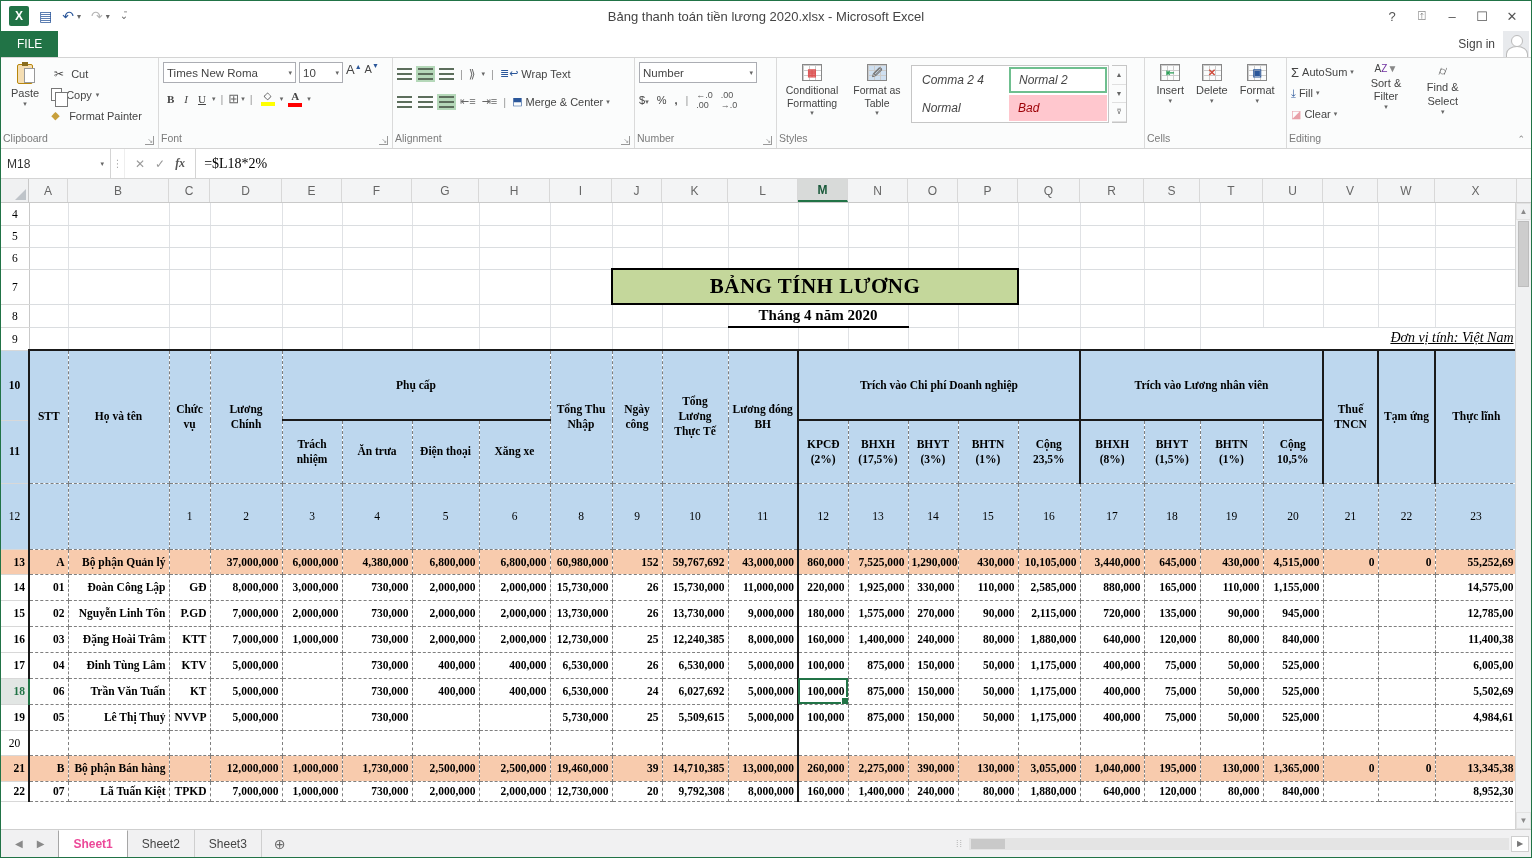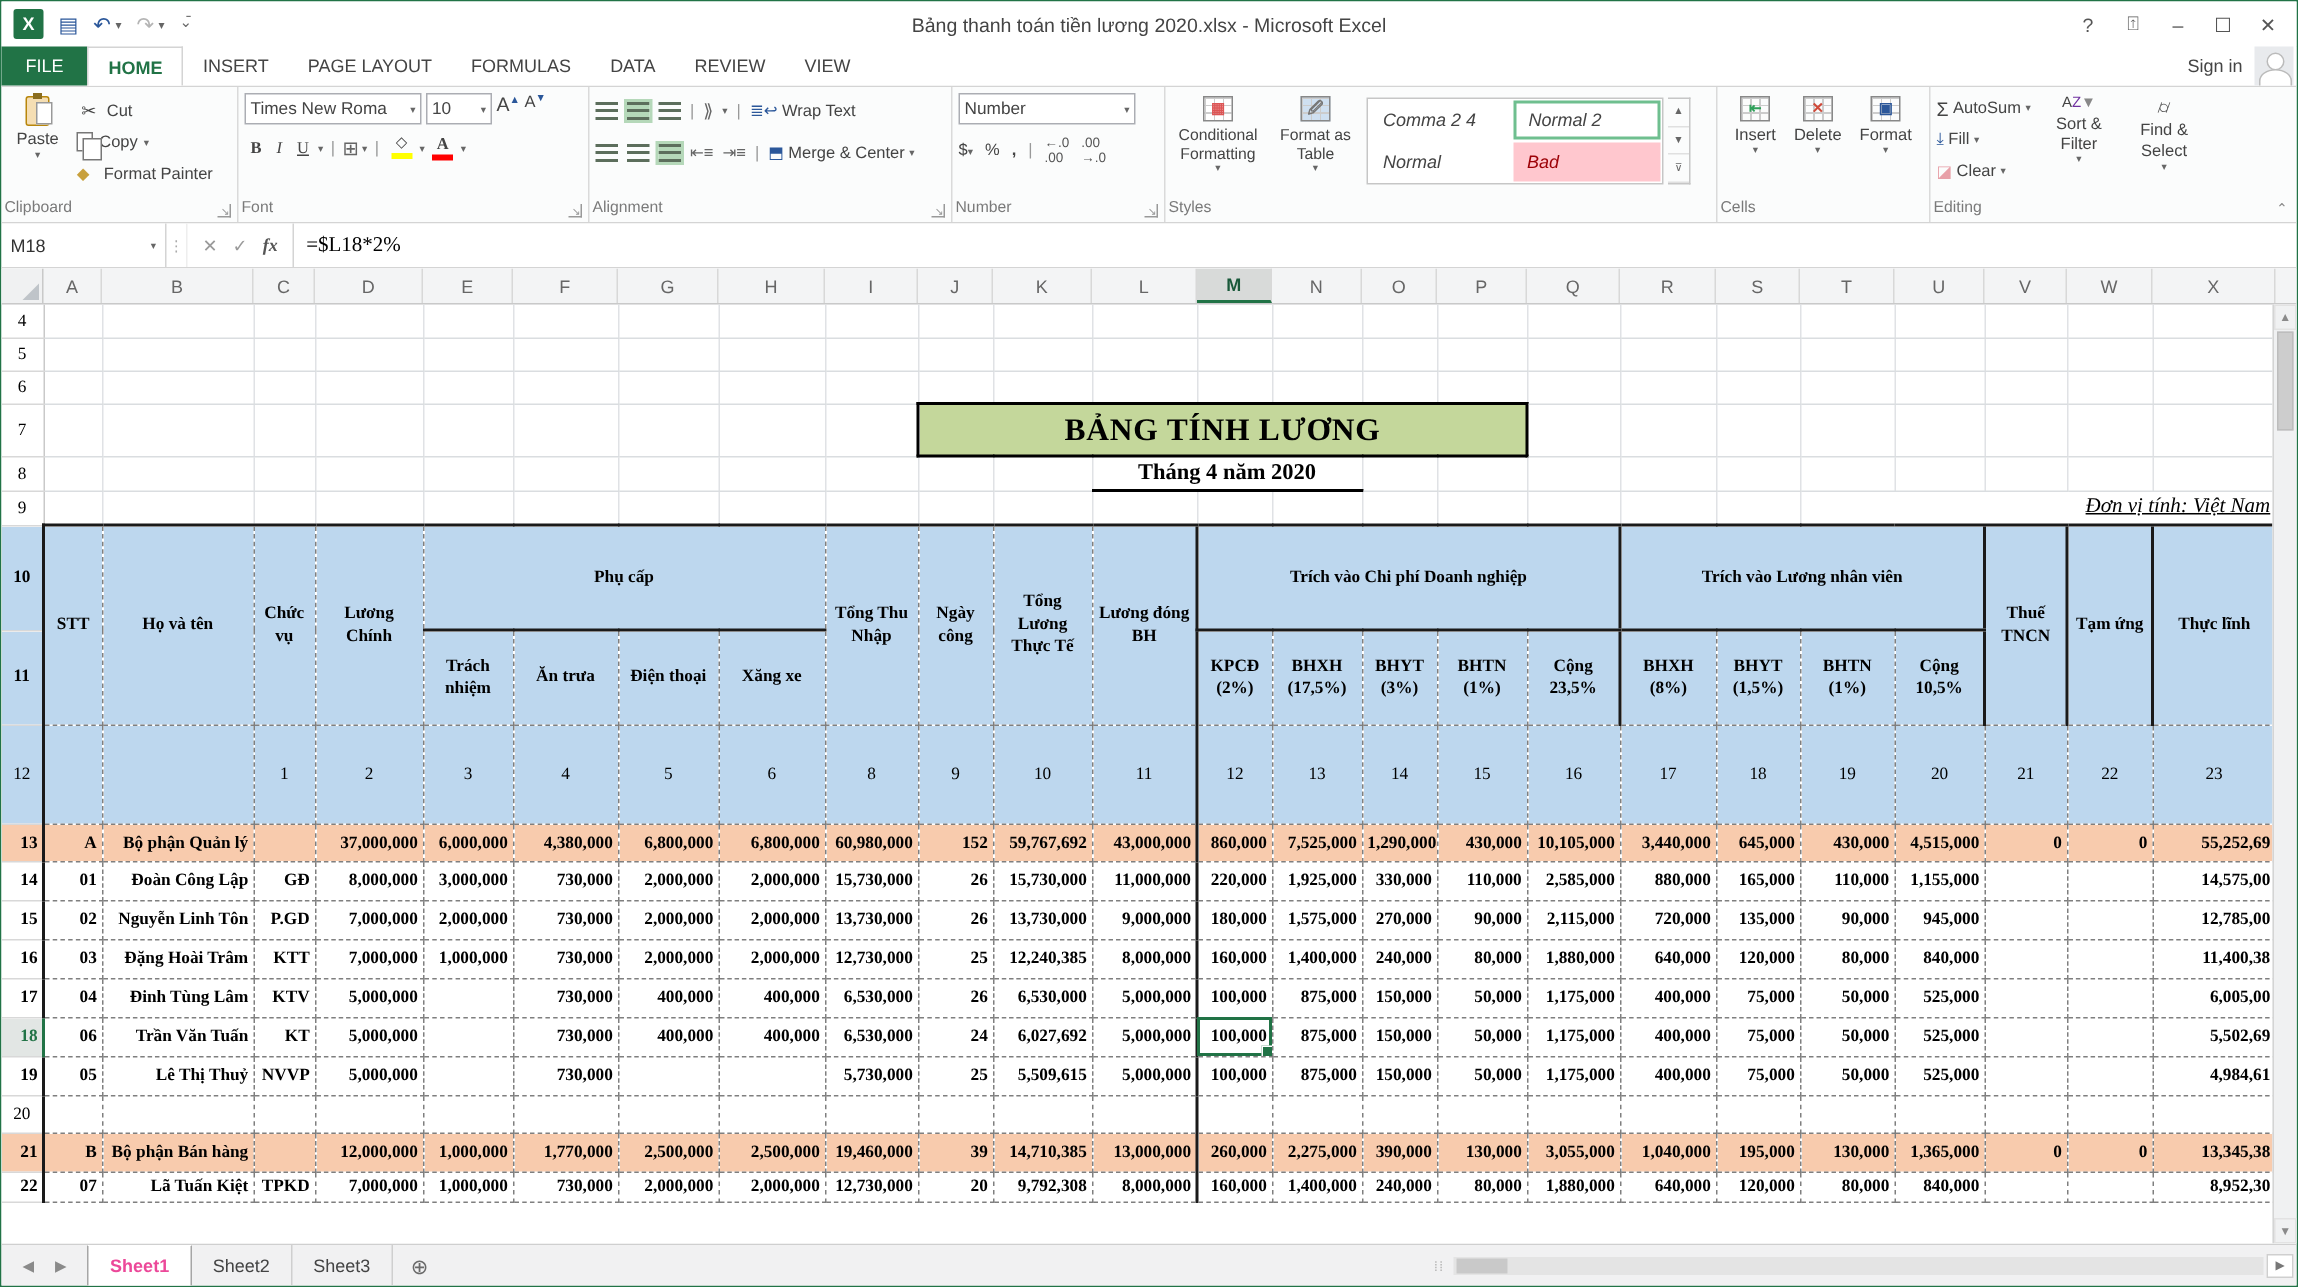--- a/index.html
+++ b/index.html
@@ -182,29 +182,20 @@
       <div class="win-btn">?</div>
       <div class="win-btn">⍐</div>
       <div class="win-btn">–</div>
       <div class="win-btn">☐</div>
       <div class="win-btn">✕</div>
     </div>
   </div>
 
   <div class="tabrow">
     <div class="file-tab">FILE</div>
-    <div id="rtabs" style="display:flex;align-items:flex-end;">
-        <div class="rtab active">HOME</div>
-        <div class="rtab">INSERT</div>
-        <div class="rtab">PAGE LAYOUT</div>
-        <div class="rtab">FORMULAS</div>
-        <div class="rtab">DATA</div>
-        <div class="rtab">REVIEW</div>
-        <div class="rtab">VIEW</div>
-      </div>
     <div class="signin">
       <span>Sign in</span>
       <div class="avatar"></div>
     </div>
   </div>
 
   <div class="ribbon">
     <div class="rgroup" style="width:158px">
       <div class="rbody">
         <div class="bigbtn">
@@ -227,21 +218,21 @@
               <span>Format Painter</span>
             </div>
         </div>
       </div>
       <div class="glabel"><span>Clipboard</span><span class="launcher"></span></div>
     </div>
 
     <div class="rgroup" style="width:234px">
       <div class="rbody" style="flex-direction:column; gap:4px; width:100%;">
         <div style="display:flex; gap:3px; width:100%;">
-          <div class="fontbox" style="width:118px">
+          <div class="fontbox" style="width:133px">
               <span>Times New Roma</span>
               <span class="dd">▾</span>
             </div>
           <div class="fontbox" style="width:44px">
               <span>10</span>
               <span class="dd">▾</span>
             </div>
           <span style="font-size:13px">A<sup style="font-size:7px;color:#2b579a">▲</sup></span>
           <span style="font-size:11px">A<sup style="font-size:7px;color:#2b579a">▼</sup></span>
         </div>
@@ -914,21 +905,21 @@
               <td class=""></td>
               <td class=""></td>
             </tr>
             <tr class="sec tbl" style="height: 26px;">
               <td class="rn">21</td>
               <td class="ctr bl">B</td>
               <td class="yy">Bộ phận Bán hàng</td>
               <td class=""></td>
               <td class="">12,000,000</td>
               <td class="">1,000,000</td>
-              <td class="">1,770,000</td>
+              <td class="">1,730,000</td>
               <td class="">2,500,000</td>
               <td class="">2,500,000</td>
               <td class="">19,460,000</td>
               <td class="">39</td>
               <td class="">14,710,385</td>
               <td class="">13,000,000</td>
               <td class="ml">260,000</td>
               <td class="">2,275,000</td>
               <td class="">390,000</td>
               <td class="">130,000</td>

